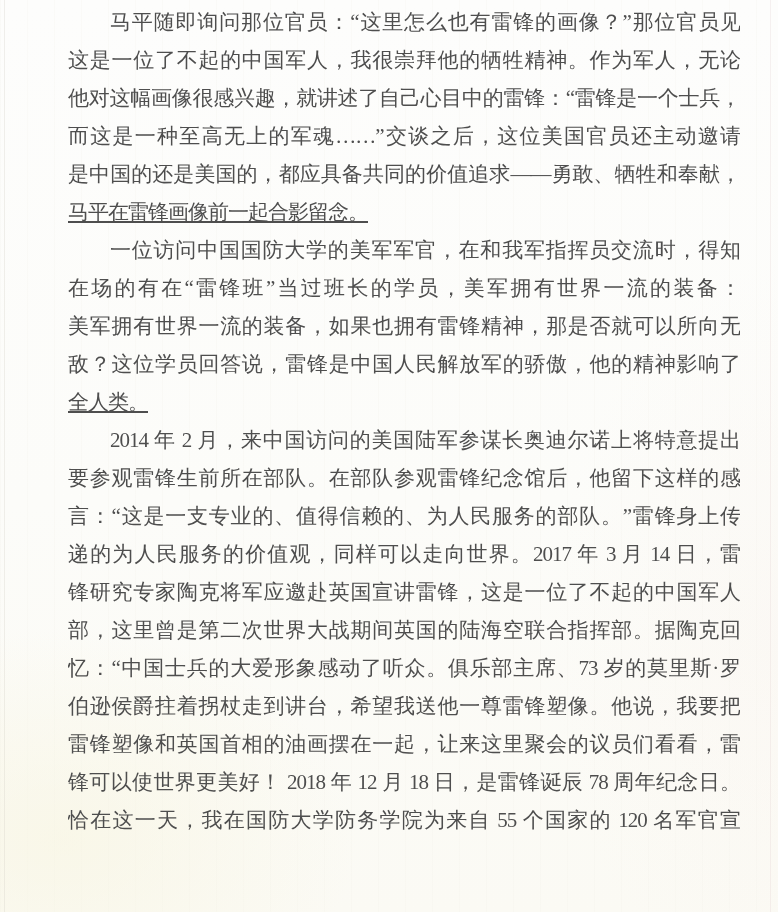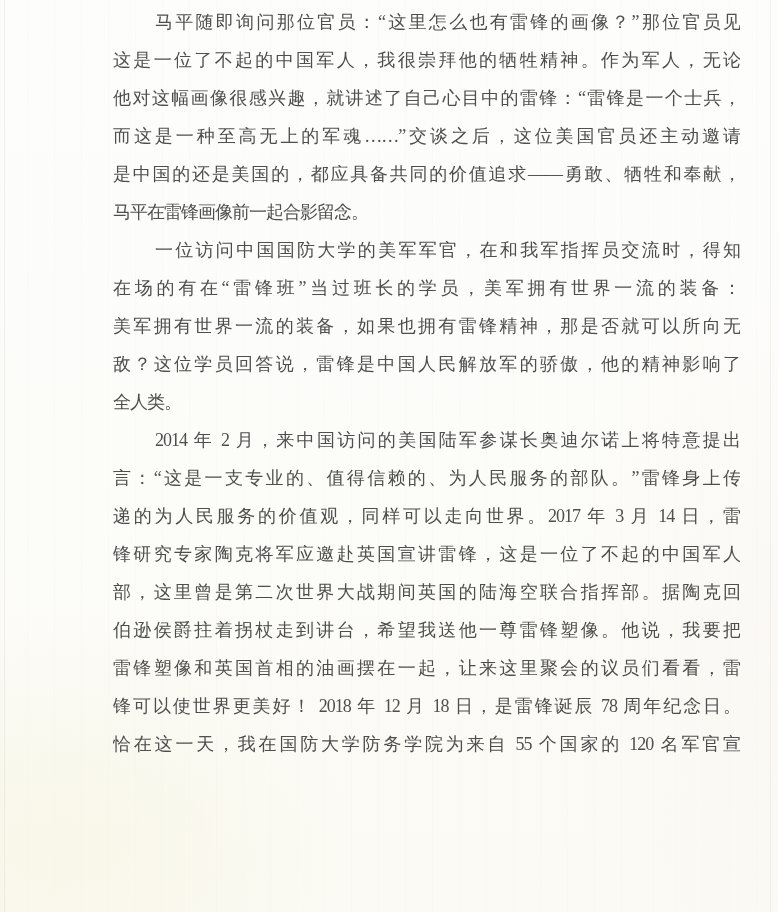--- a/index.html
+++ b/index.html
@@ -37,35 +37,35 @@
     left: 68px;
     top: 3px;
     width: 672px;
     font-family: "Liberation Serif", "DejaVu Serif", serif;
     color: #4e4e4e;
     -webkit-font-smoothing: antialiased;
   }
   .line {
     height: 38px;
     line-height: 38px;
-    font-size: 18px;
+    font-size: 21px;
     letter-spacing: -1px;
     text-align: justify;
     text-align-last: justify;
     word-break: break-all;
     overflow: hidden;
     white-space: nowrap;
-    margin-left: 45px;
   }
   .line.fill { white-space: normal; }
   .line.indent { padding-left: 42px; }
   .line.no-fill {
     text-align: left;
     text-align-last: left;
     white-space: nowrap;
+    text-decoration: underline;
   }
 </style>
 </head>
 <body>
 
 <div class="book-page">
   <div class="edge-line-left"></div>
   <div class="edge-line-right"></div>
   <div class="page-text">
       <div class="line indent fill">马平随即询问那位官员：“这里怎么也有雷锋的画像？”那位官员见</div>
@@ -73,22 +73,24 @@
       <div class="line fill">他对这幅画像很感兴趣，就讲述了自己心目中的雷锋：“雷锋是一个士兵，</div>
       <div class="line fill">而这是一种至高无上的军魂……”交谈之后，这位美国官员还主动邀请</div>
       <div class="line fill">是中国的还是美国的，都应具备共同的价值追求——勇敢、牺牲和奉献，</div>
       <div class="line no-fill">马平在雷锋画像前一起合影留念。</div>
       <div class="line indent fill">一位访问中国国防大学的美军军官，在和我军指挥员交流时，得知</div>
       <div class="line fill">在场的有在“雷锋班”当过班长的学员，美军拥有世界一流的装备：</div>
       <div class="line fill">美军拥有世界一流的装备，如果也拥有雷锋精神，那是否就可以所向无</div>
       <div class="line fill">敌？这位学员回答说，雷锋是中国人民解放军的骄傲，他的精神影响了</div>
       <div class="line no-fill">全人类。</div>
       <div class="line indent fill">2014 年 2 月，来中国访问的美国陆军参谋长奥迪尔诺上将特意提出</div>
+      <div class="line fill">要参观雷锋生前所在部队。在部队参观雷锋纪念馆后，他留下这样的感</div>
       <div class="line fill">言：“这是一支专业的、值得信赖的、为人民服务的部队。”雷锋身上传</div>
       <div class="line fill">递的为人民服务的价值观，同样可以走向世界。2017 年 3 月 14 日，雷</div>
       <div class="line fill">锋研究专家陶克将军应邀赴英国宣讲雷锋，这是一位了不起的中国军人</div>
       <div class="line fill">部，这里曾是第二次世界大战期间英国的陆海空联合指挥部。据陶克回</div>
+      <div class="line fill">忆：“中国士兵的大爱形象感动了听众。俱乐部主席、73 岁的莫里斯·罗</div>
       <div class="line fill">伯逊侯爵拄着拐杖走到讲台，希望我送他一尊雷锋塑像。他说，我要把</div>
       <div class="line fill">雷锋塑像和英国首相的油画摆在一起，让来这里聚会的议员们看看，雷</div>
       <div class="line fill">锋可以使世界更美好！ 2018 年 12 月 18 日，是雷锋诞辰 78 周年纪念日。</div>
       <div class="line fill">恰在这一天，我在国防大学防务学院为来自 55 个国家的 120 名军官宣</div>
     </div>
 </div>
 
 </body></html>

